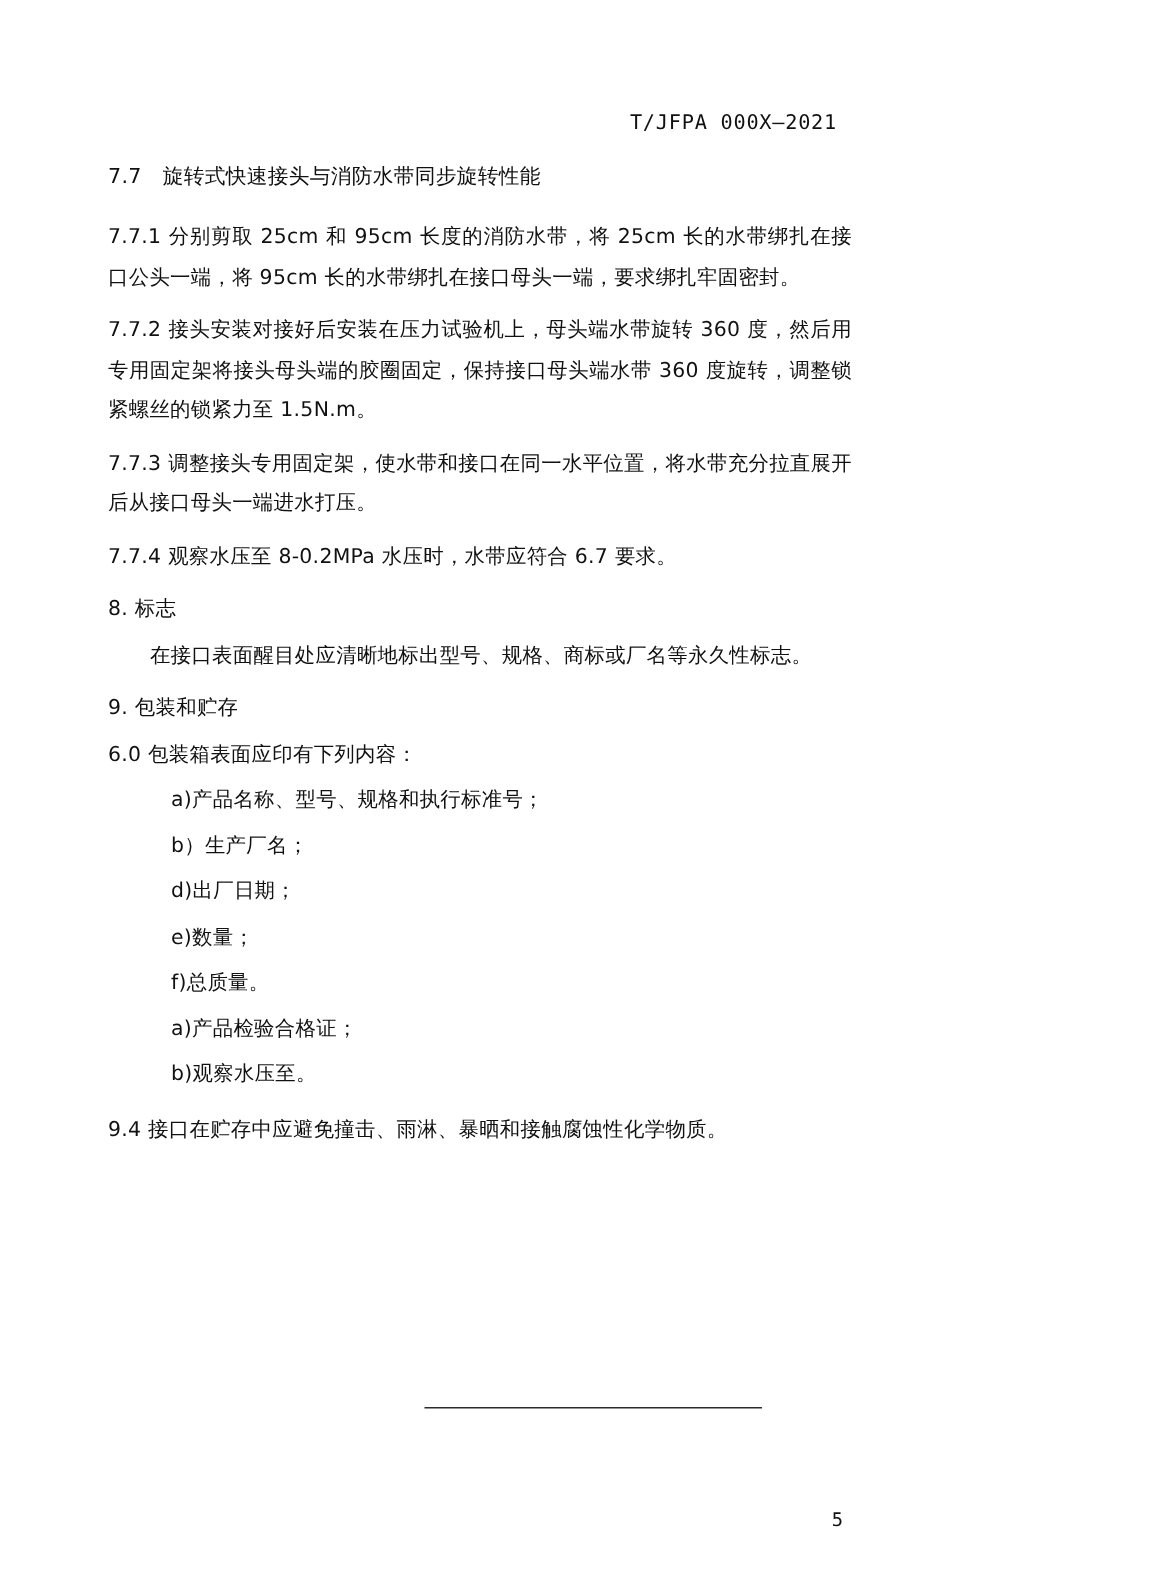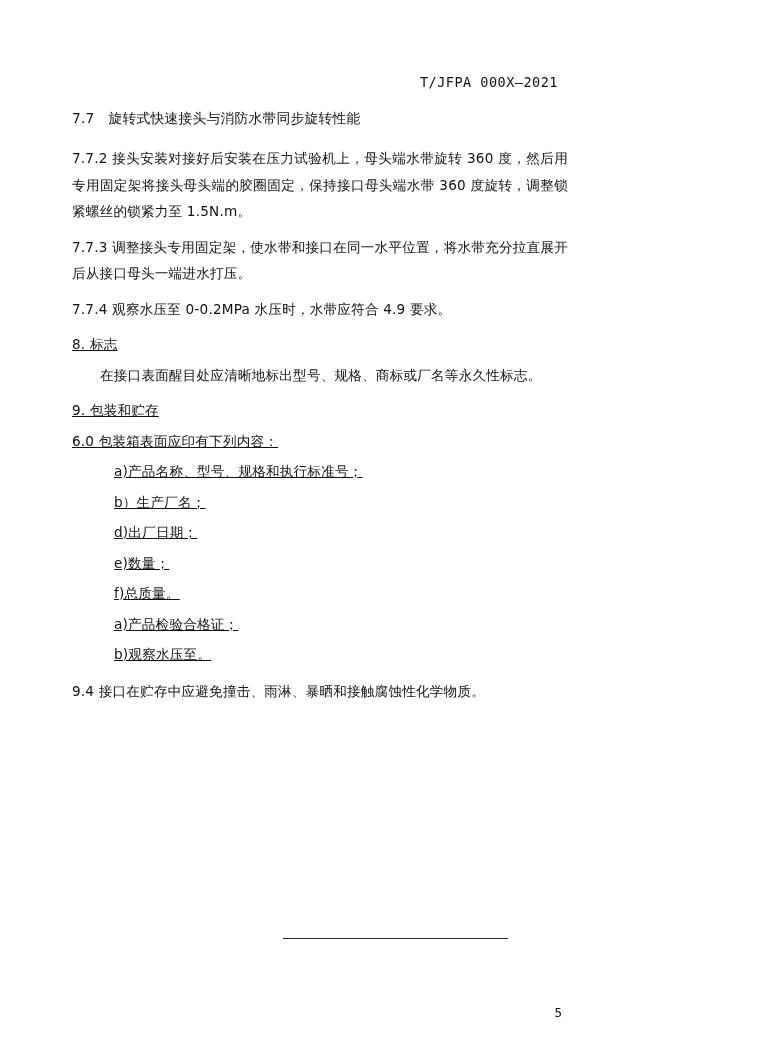--- a/index.html
+++ b/index.html
@@ -57,21 +57,20 @@
     margin-right: 14px;
   }
   .indent-1 {
     text-indent: 28px;
   }
   .indent-2 {
     padding-left: 42px;
   }
   .tight {
     margin-bottom: 4px;
-    text-decoration: underline;
   }
   .gap-top {
     margin-top: 10px;
   }
   .rule {
     position: absolute;
     left: 283px;
     top: 938px;
     width: 225px;
     border-top: 1px solid #2b2b2b;
@@ -91,26 +90,27 @@
 <div class="page">
 
   <div class="header">T/JFPA 000X—2021</div>
 
   <div class="content">
 
     <p class="heading">
       <span class="num">7.7</span><span>旋转式快速接头与消防水带同步旋转性能</span>
     </p>
 
+    <p class="para">7.7.1 分别剪取 25cm 和 95cm 长度的消防水带，将 25cm 长的水带绑扎在接口公头一端，将 95cm 长的水带绑扎在接口母头一端，要求绑扎牢固密封。</p>
 
     <p class="para">7.7.2 接头安装对接好后安装在压力试验机上，母头端水带旋转 360 度，然后用专用固定架将接头母头端的胶圈固定，保持接口母头端水带 360 度旋转，调整锁紧螺丝的锁紧力至 1.5N.m。</p>
 
     <p class="para">7.7.3 调整接头专用固定架，使水带和接口在同一水平位置，将水带充分拉直展开后从接口母头一端进水打压。</p>
 
-    <p class="para">7.7.4 观察水压至 0-0.2MPa 水压时，水带应符合 4.9 要求。</p>
+    <p class="para">7.7.4 观察水压至 8-0.2MPa 水压时，水带应符合 6.7 要求。</p>
 
     <p class="para tight">8.  标志</p>
 
     <p class="para indent-1">在接口表面醒目处应清晰地标出型号、规格、商标或厂名等永久性标志。</p>
 
     <p class="para tight">9.  包装和贮存</p>
 
 
     <p class="para tight">6.0 包装箱表面应印有下列内容：</p>
 

